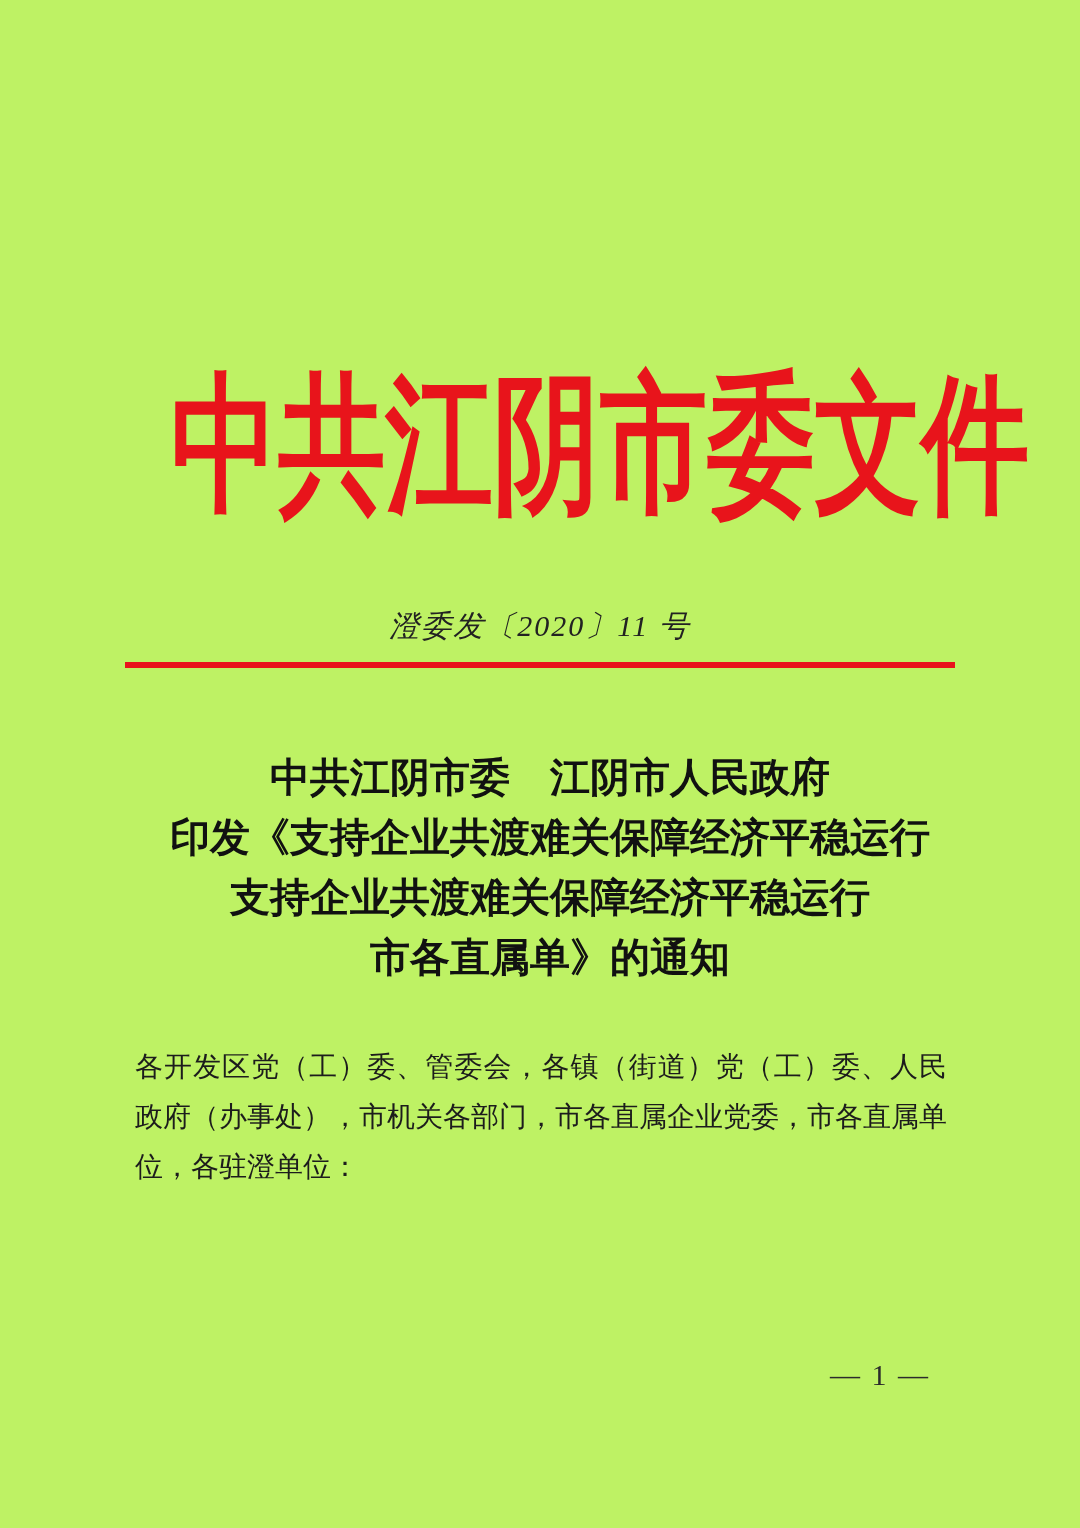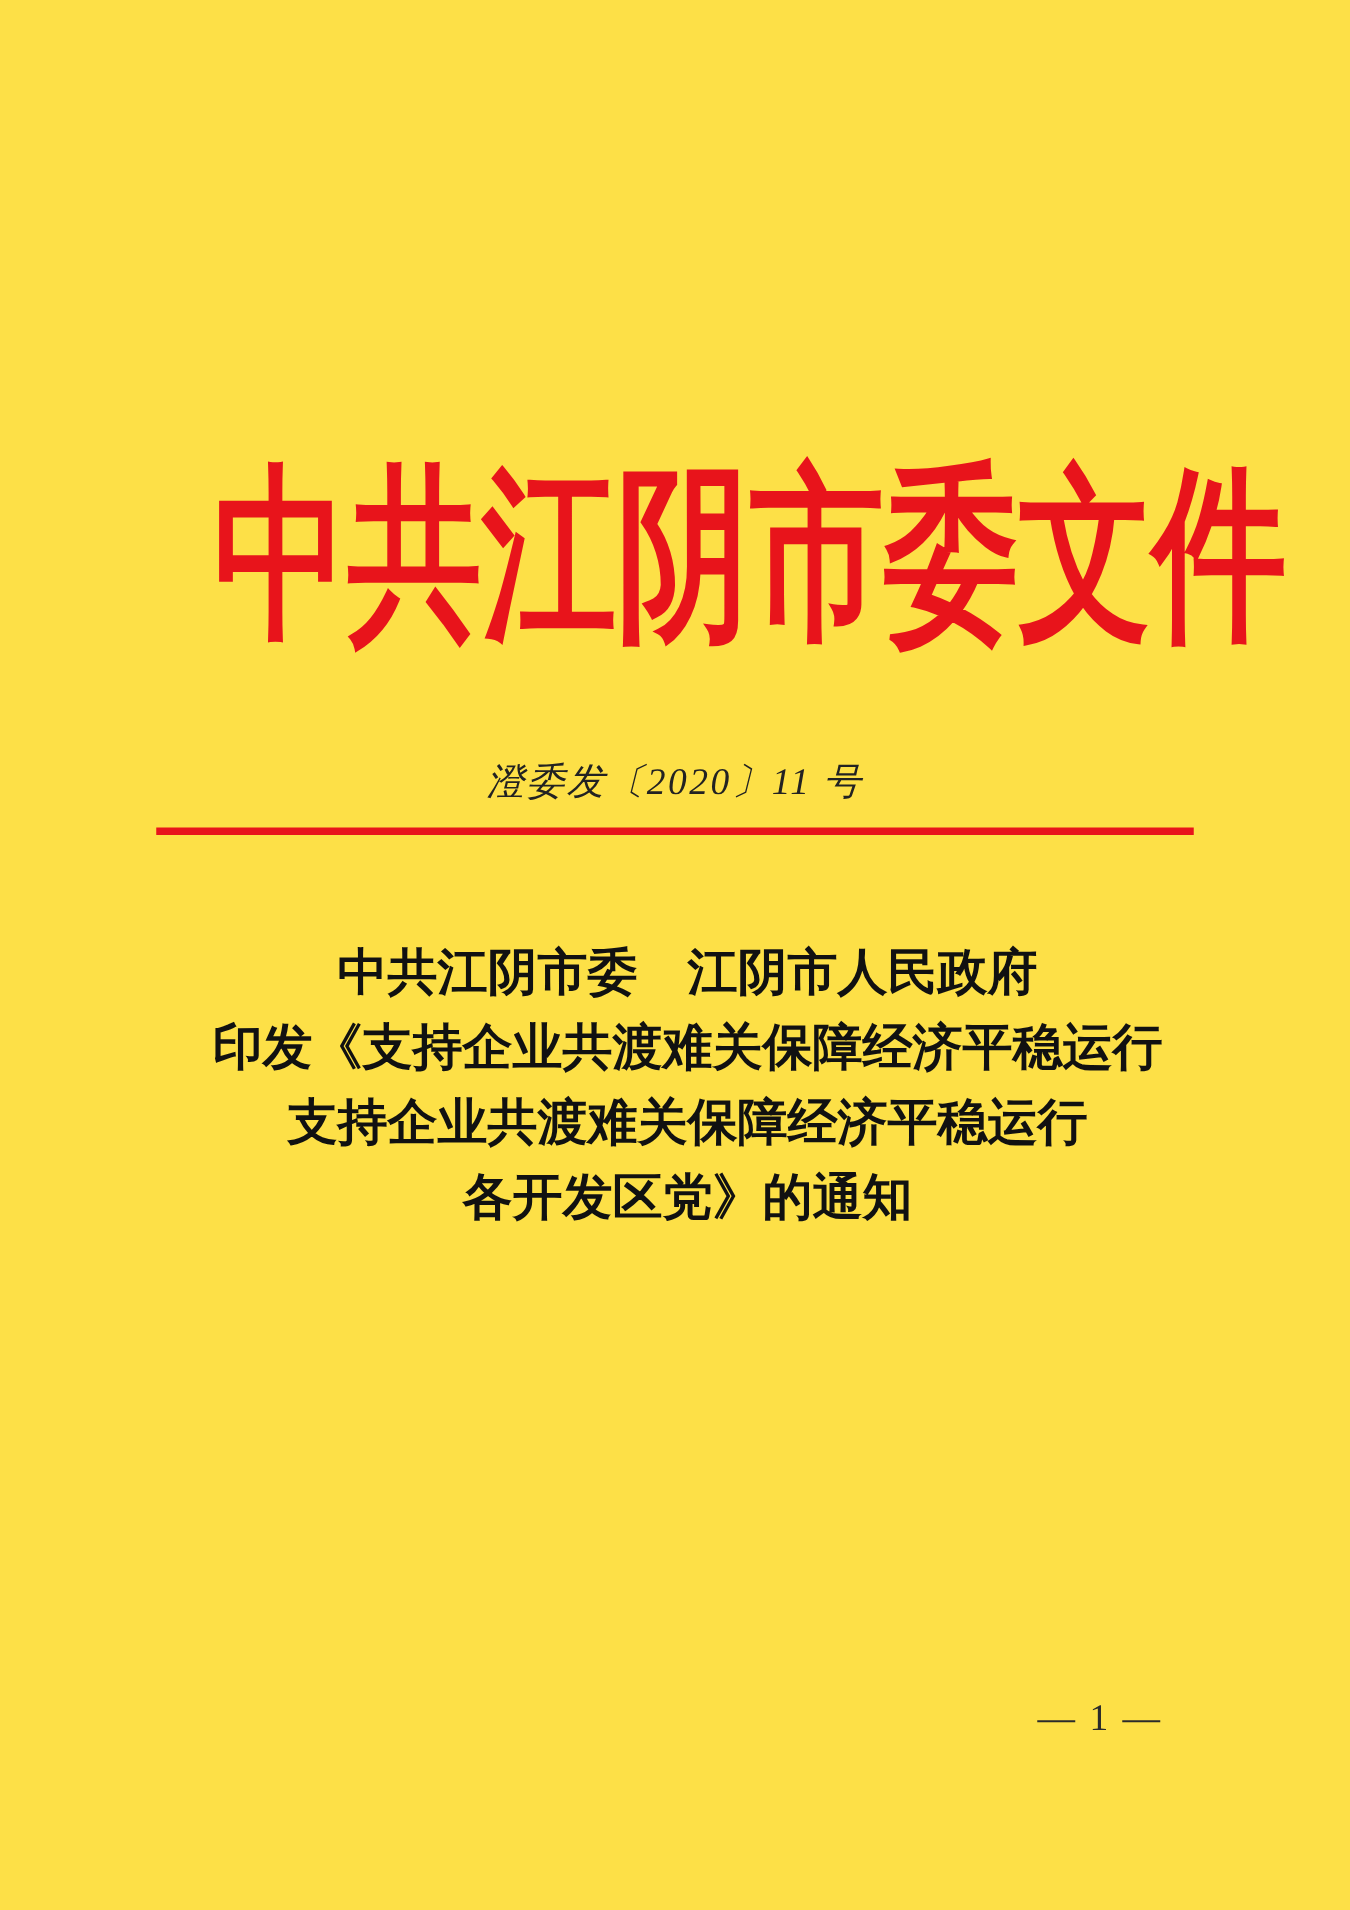--- a/index.html
+++ b/index.html
@@ -8,21 +8,21 @@
   }
   * { margin: 0; padding: 0; box-sizing: border-box; }
   html, body {
     background: #ffffff;
     font-family: "Liberation Serif", "DejaVu Serif", serif;
   }
   .page {
     position: relative;
     width: 1080px;
     height: 1528px;
-    background: #fde047;
+    background: #bef264;
     overflow: hidden;
   }
   
   .banner {
     position: absolute;
     top: 370px;
     left: 0;
     width: 100%;
     text-align: center;
     white-space: nowrap;
@@ -111,21 +111,26 @@
   </div>
 
   <div class="doc-number">澄委发〔2020〕11 号</div>
 
   <div class="red-line"></div>
 
   <div class="doc-title">
     <div class="title-line">中共江阴市委　江阴市人民政府</div>
     <div class="title-line">印发《支持企业共渡难关保障经济平稳运行</div>
     <div class="title-line">支持企业共渡难关保障经济平稳运行</div>
-    <div class="title-line">各开发区党》的通知</div>
+    <div class="title-line">市各直属单》的通知</div>
   </div>
 
   <div class="body-text">
+    <div class="para">
+      <div class="bline jline">各开发区党（工）委、管委会，各镇（街道）党（工）委、人民</div>
+      <div class="bline jline">政府（办事处），市机关各部门，市各直属企业党委，市各直属单</div>
+      <div class="bline">位，各驻澄单位：</div>
+    </div>
   </div>
 
   <div class="page-number">— 1 —</div>
 
 </div>
 
 </body></html>

